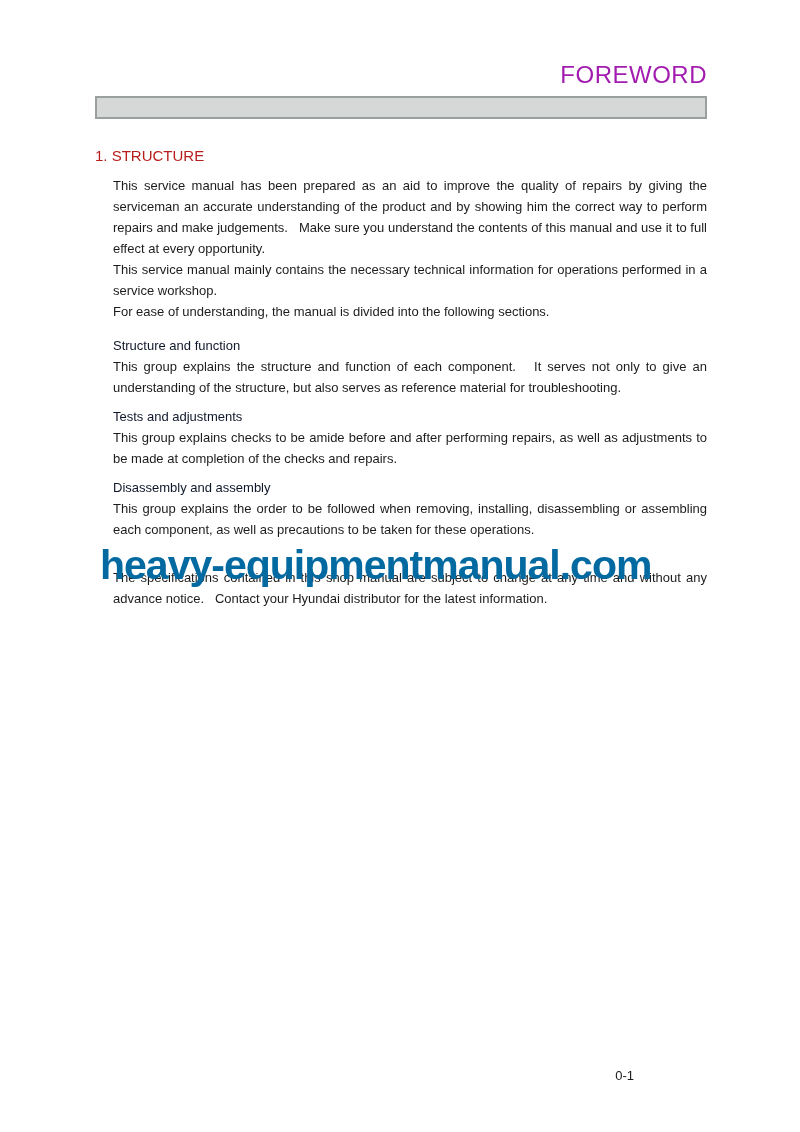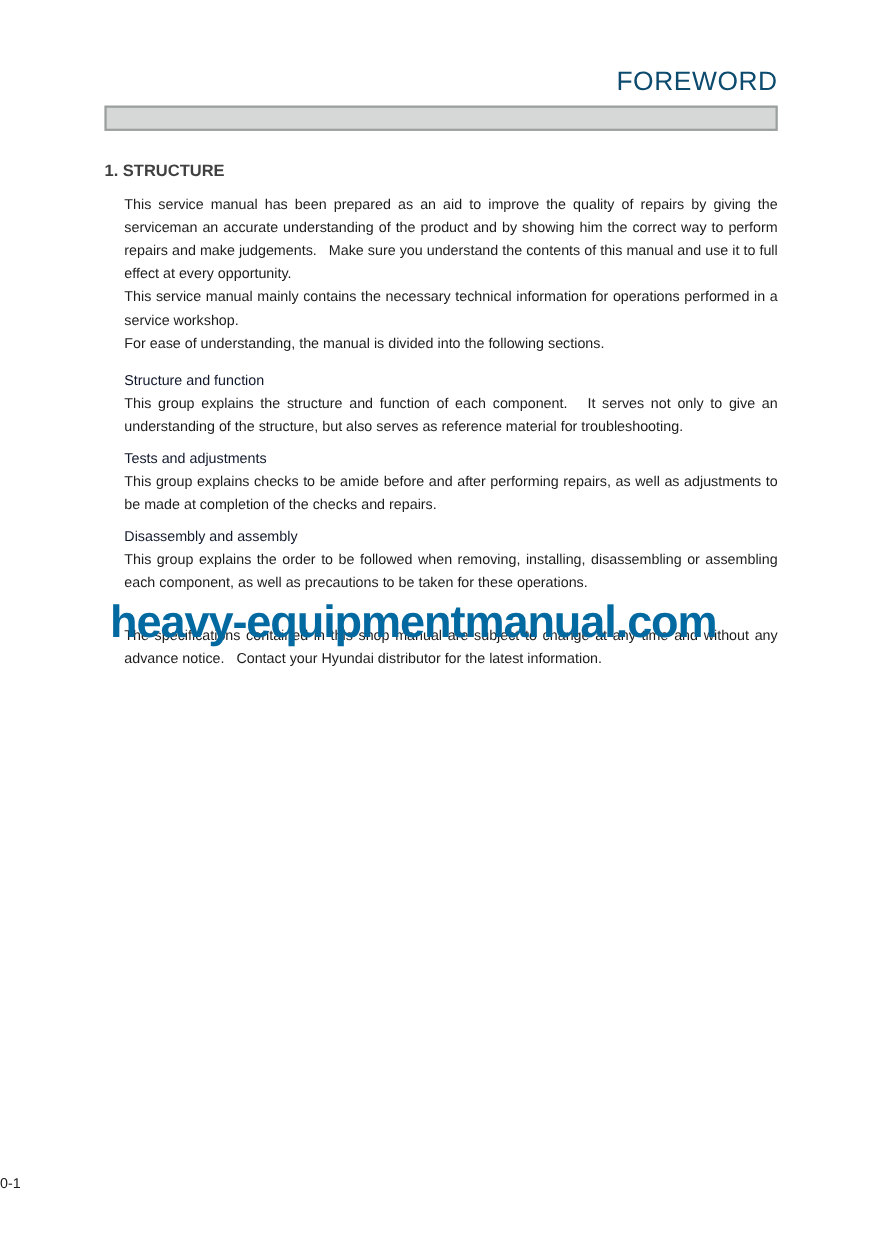--- a/index.html
+++ b/index.html
@@ -14,43 +14,43 @@
   }
   .page-title {
     position: absolute;
     top: 61px;
     left: 95px;
     width: 612px;
     text-align: right;
     font-size: 24px;
     font-weight: 500;
     letter-spacing: 0.5px;
-    color: #0c4a6e;
+    color: #a21caf;
   }
   .header-bar {
     position: absolute;
     top: 96px;
     left: 95px;
     width: 612px;
     height: 23px;
     background: #d6d8d7;
     border: 2px solid #9aa09e;
   }
   .content {
     position: absolute;
     top: 147px;
     left: 95px;
     width: 612px;
   }
   .structure-heading {
     font-size: 15px;
-    font-weight: 700;
+    font-weight: 400;
     line-height: 18px;
     margin-bottom: 10px;
-    color: #404040;
+    color: #b91c1c;
   }
   .body-block { margin-left: 18px; }
   .para {
     font-size: 13px;
     line-height: 21px;
     text-align: justify;
     color: #1c1c1c;
   }
   .section { margin-top: 8px; }
   .section:first-of-type { margin-top: 13px; }
@@ -69,21 +69,21 @@
     font-weight: bold;
     letter-spacing: -1px;
     white-space: nowrap;
     pointer-events: none;
   }
   .page-number {
     position: absolute;
     top: 1068px;
     left: 0;
     width: 634px;
-    text-align: left;
+    text-align: right;
     font-size: 13px;
     color: #1c1c1c;
   }
 </style>
 </head>
 <body>
 
 <div class="page-title">FOREWORD</div>
 
 <div class="header-bar" style="background: rgb(214, 216, 215);"></div>

